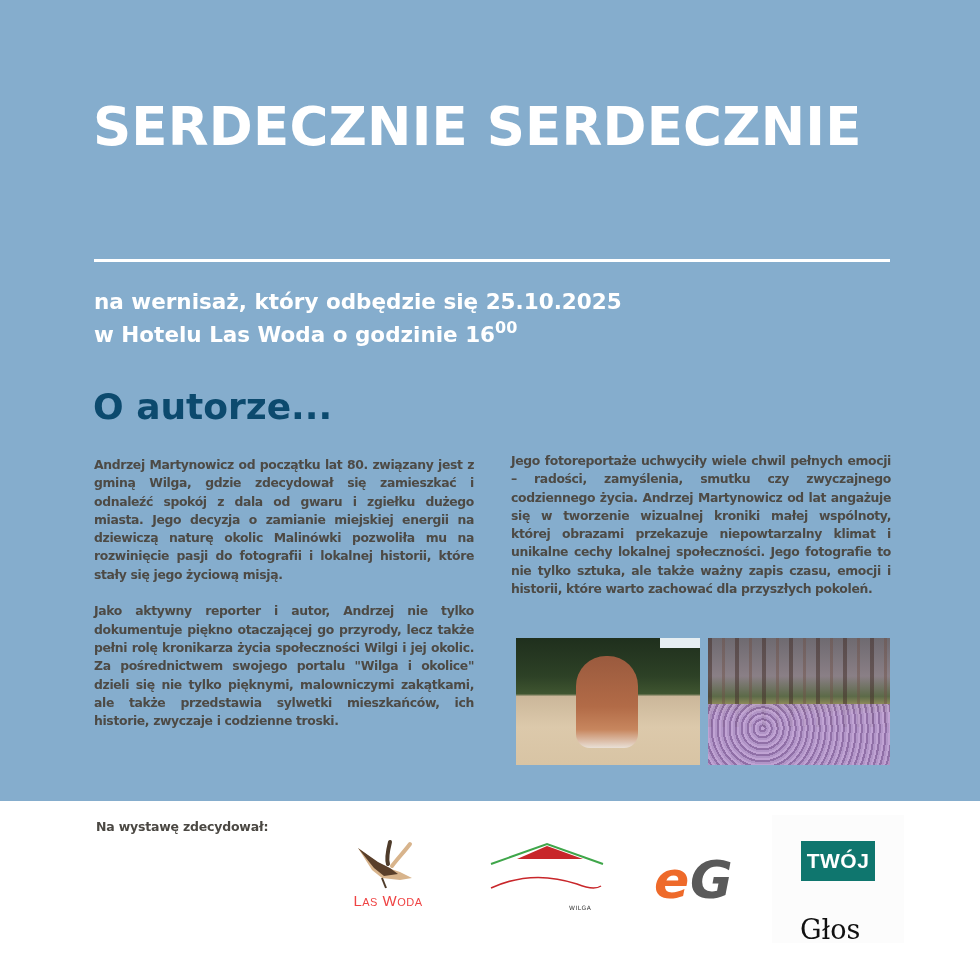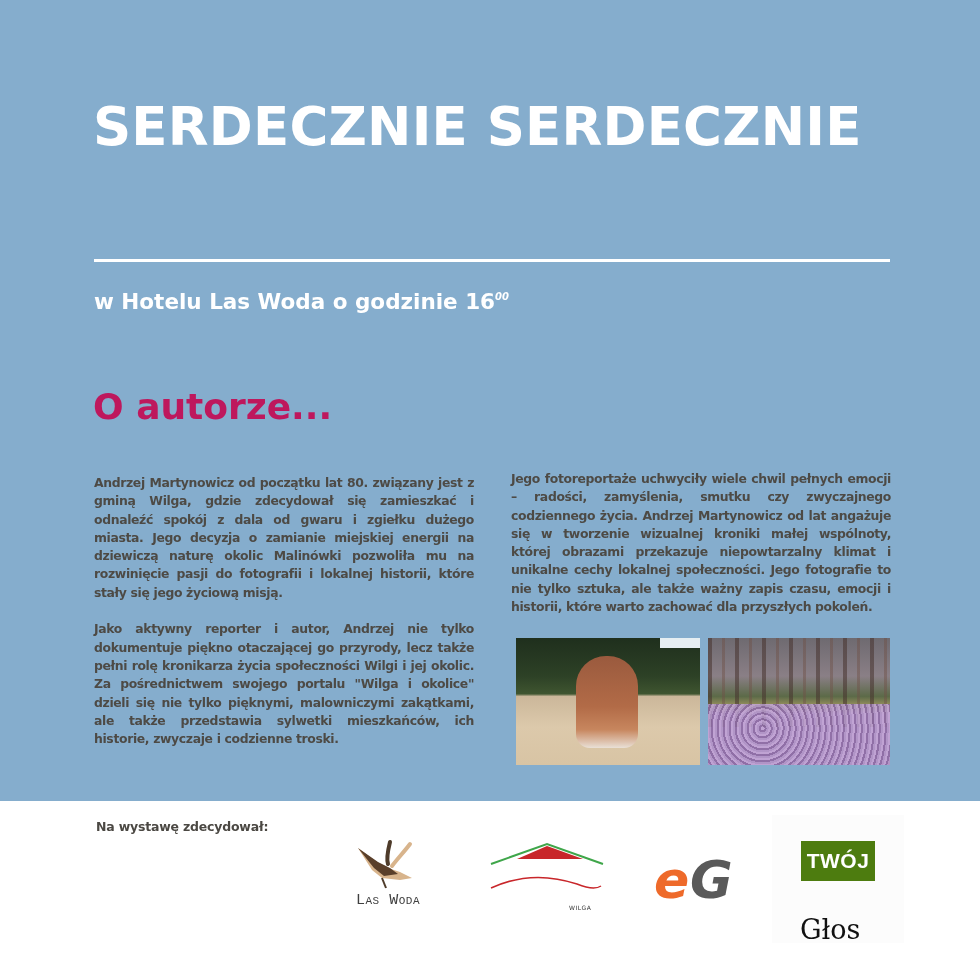--- a/index.html
+++ b/index.html
@@ -20,32 +20,32 @@
     }
     .rule {
       position: absolute; left: 94px; top: 259px; width: 796px; height: 3px;
       background: #ffffff;
     }
     .subtitle {
       position: absolute; left: 94px; top: 285px; width: 700px;
       color: #ffffff; font-weight: bold; font-size: 21.5px; line-height: 33px;
       white-space: nowrap;
     }
-    .subtitle sup { font-size: 10px; vertical-align: 9px; line-height: 0; font-style: italic; }
+    .subtitle sup { font-size: 16px; vertical-align: 9px; line-height: 0; }
     .heading {
       position: absolute; left: 93px; top: 383px;
-      color: #be185d; font-weight: bold; font-size: 36px; line-height: 48px;
+      color: #0c4a6e; font-weight: bold; font-size: 36px; line-height: 48px;
       white-space: nowrap;
     }
     .col {
       position: absolute; width: 380px;
       color: #4d4a45; font-size: 12.4px; line-height: 18.3px;
       text-align: justify; font-weight: bold; letter-spacing: -0.35px;
     }
-    .col p { margin-bottom: 18.3px; hyphens: manual; margin-top: 18px; }
+    .col p { margin-bottom: 18.3px; hyphens: manual; }
     .col-left { left: 94px; top: 456px; }
     .col-right { left: 511px; top: 452px; }
     .photo { position: absolute; overflow: hidden; }
     .photo1 { left: 516px; top: 638px; width: 184px; height: 127px;
       background: linear-gradient(180deg, #1f2f1d 0%, #2d4126 30%, #3f5530 44%, #cbb79a 46%, #dcc9ab 70%, #d8c4a4 100%); }
     .photo1 .hair { position: absolute; left: 60px; top: 18px; width: 62px; height: 92px;
       background: linear-gradient(180deg, #9a5a3e 0%, #b26b47 55%, #c7865e 80%, #e9e0d6 100%);
       border-radius: 30px 30px 14px 14px; }
     .photo1 .sky { position: absolute; right: 0; top: 0; width: 40px; height: 10px; background: #e6eef2; }
     .photo2 { left: 708px; top: 638px; width: 182px; height: 127px;
@@ -60,21 +60,21 @@
       opacity: 0.85;
     }
     .sponsors-label {
       position: absolute; left: 96px; top: 819px;
       color: #4b4843; font-weight: bold; font-size: 12.5px; letter-spacing: -0.2px;
     }
     .logo { position: absolute; }
     .logo-laswoda { left: 338px; top: 838px; width: 100px; height: 80px; }
     .logo-laswoda .lw-text {
       position: absolute; left: 0; top: 54px; width: 100px; text-align: center;
-      font-family: Liberation Mono, monospace; color: #404040;
+      font-family: Liberation Sans, sans-serif; color: #ef4444;
       font-size: 15px; letter-spacing: 0.5px; font-variant: small-caps;
     }
     .logo-gok { left: 487px; top: 842px; width: 118px; height: 72px; }
     .logo-gok .gok-text {
       position: absolute; left: 0; top: 16px; width: 118px; text-align: center;
       font-weight: bold; color: #111; font-size: 44px; letter-spacing: -3px; line-height: 50px;
     }
     .logo-gok .wilga {
       position: absolute; left: 82px; top: 62px; font-size: 6px; color: #333; letter-spacing: 0.5px;
     }
@@ -82,38 +82,39 @@
     .logo-eg .e {
       position: absolute; left: 2px; top: 0px; font-size: 52px; font-weight: bold; font-style: italic;
       color: #ee6a2a; line-height: 60px; letter-spacing: -2px;
     }
     .logo-eg .g {
       position: absolute; left: 38px; top: 0px; font-size: 52px; font-weight: bold; font-style: italic;
       color: #5a5a5a; line-height: 60px;
     }
     .logo-glos-box { left: 772px; top: 815px; width: 132px; height: 128px; background: #fcfcfc; }
     .logo-glos-red {
-      position: absolute; left: 29px; top: 26px; width: 74px; height: 40px; background: #4d7c0f;
+      position: absolute; left: 29px; top: 26px; width: 74px; height: 40px; background: #0f766e;
       color: #fff; font-weight: bold; font-size: 21px; text-align: center; line-height: 40px;
       font-family: "Liberation Sans", sans-serif; letter-spacing: 0.5px;
     }
     .logo-glos-text {
       position: absolute; left: 28px; top: 66px; width: 80px;
       font-family: "DejaVu Serif", "Liberation Serif", serif; color: #111; font-size: 27px; line-height: 34px; margin-top: 32px;
     }
   </style>
 </head>
 <body>
 
 <div class="top"></div>
 
 <h1 class="title">SERDECZNIE SERDECZNIE</h1>
 <div class="rule"></div>
 
 <div class="subtitle">
+  <div>na wernisaż, który odbędzie się 25.10.2025</div>
   <div><span>w Hotelu Las Woda o godzinie 16</span><sup>00</sup></div>
 </div>
 
 <h2 class="heading">O autorze...</h2>
 
 <div class="col col-left">
   <p>Andrzej Martynowicz od początku lat 80. związany jest z gminą Wilga, gdzie zdecydował się zamieszkać i odnaleźć spokój z dala od gwaru i zgiełku dużego miasta. Jego decyzja o zamianie miejskiej energii na dziewiczą naturę okolic Malinówki pozwoliła mu na rozwinięcie pasji do fotografii i lokalnej historii, które stały się jego życiową misją.</p>
   <p>Jako aktywny reporter i autor, Andrzej nie tylko dokumentuje piękno otaczającej go przyrody, lecz także pełni rolę kronikarza życia społeczności Wilgi i jej okolic. Za pośrednictwem swojego portalu "Wilga i okolice" dzieli się nie tylko pięknymi, malowniczymi zakątkami, ale także przedstawia sylwetki mieszkań­ców, ich historie, zwyczaje i codzienne troski.</p>
 </div>
 

